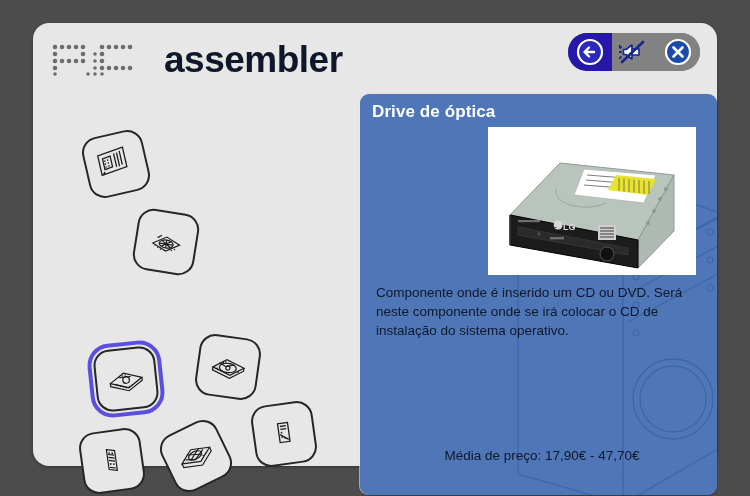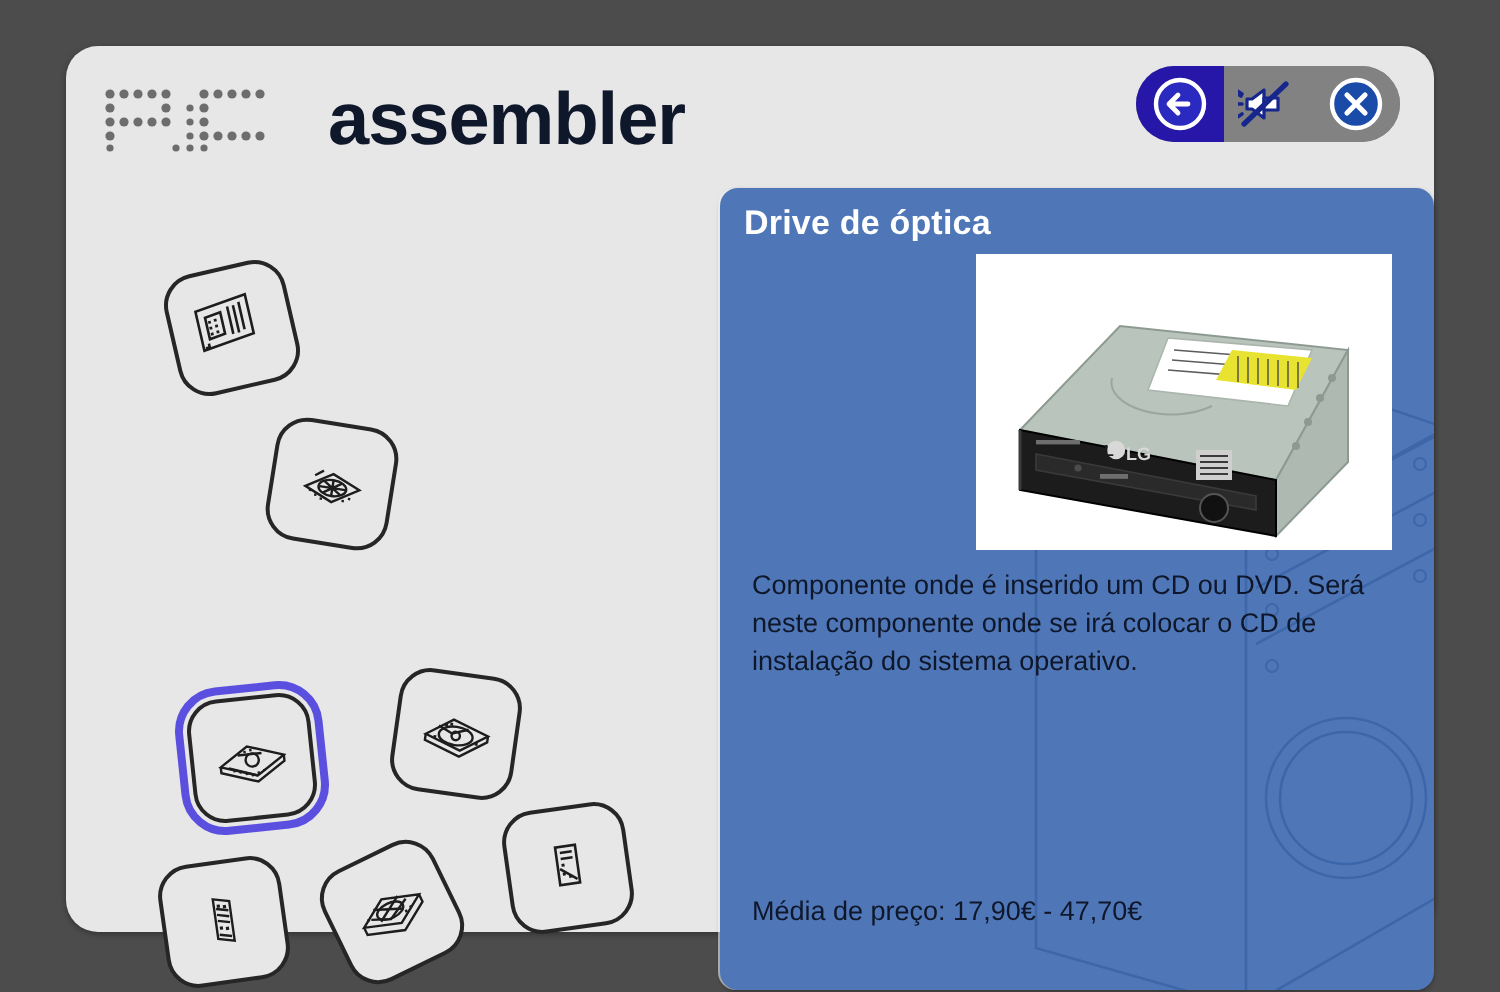--- a/index.html
+++ b/index.html
@@ -132,21 +132,21 @@
   .ptext {
     position: absolute;
     left: 16px;
     width: 332px;
     color: #0f172a;
     font-size: 13.5px;
     line-height: 19px;
   }
   #ptext-desc  { top: 189px; }
   #ptext-mount { top: 269px; }
-  #ptext-price { top: 352px; }
+  #ptext-price { top: 352px; text-align: center; }
 </style>
 </head>
 <body>
 
 <div id="root">
   <div id="card">
 
     <div id="brand">
       <svg id="dotlogo" viewBox="0 0 100 34">
         <g fill="#6d6d6d">

